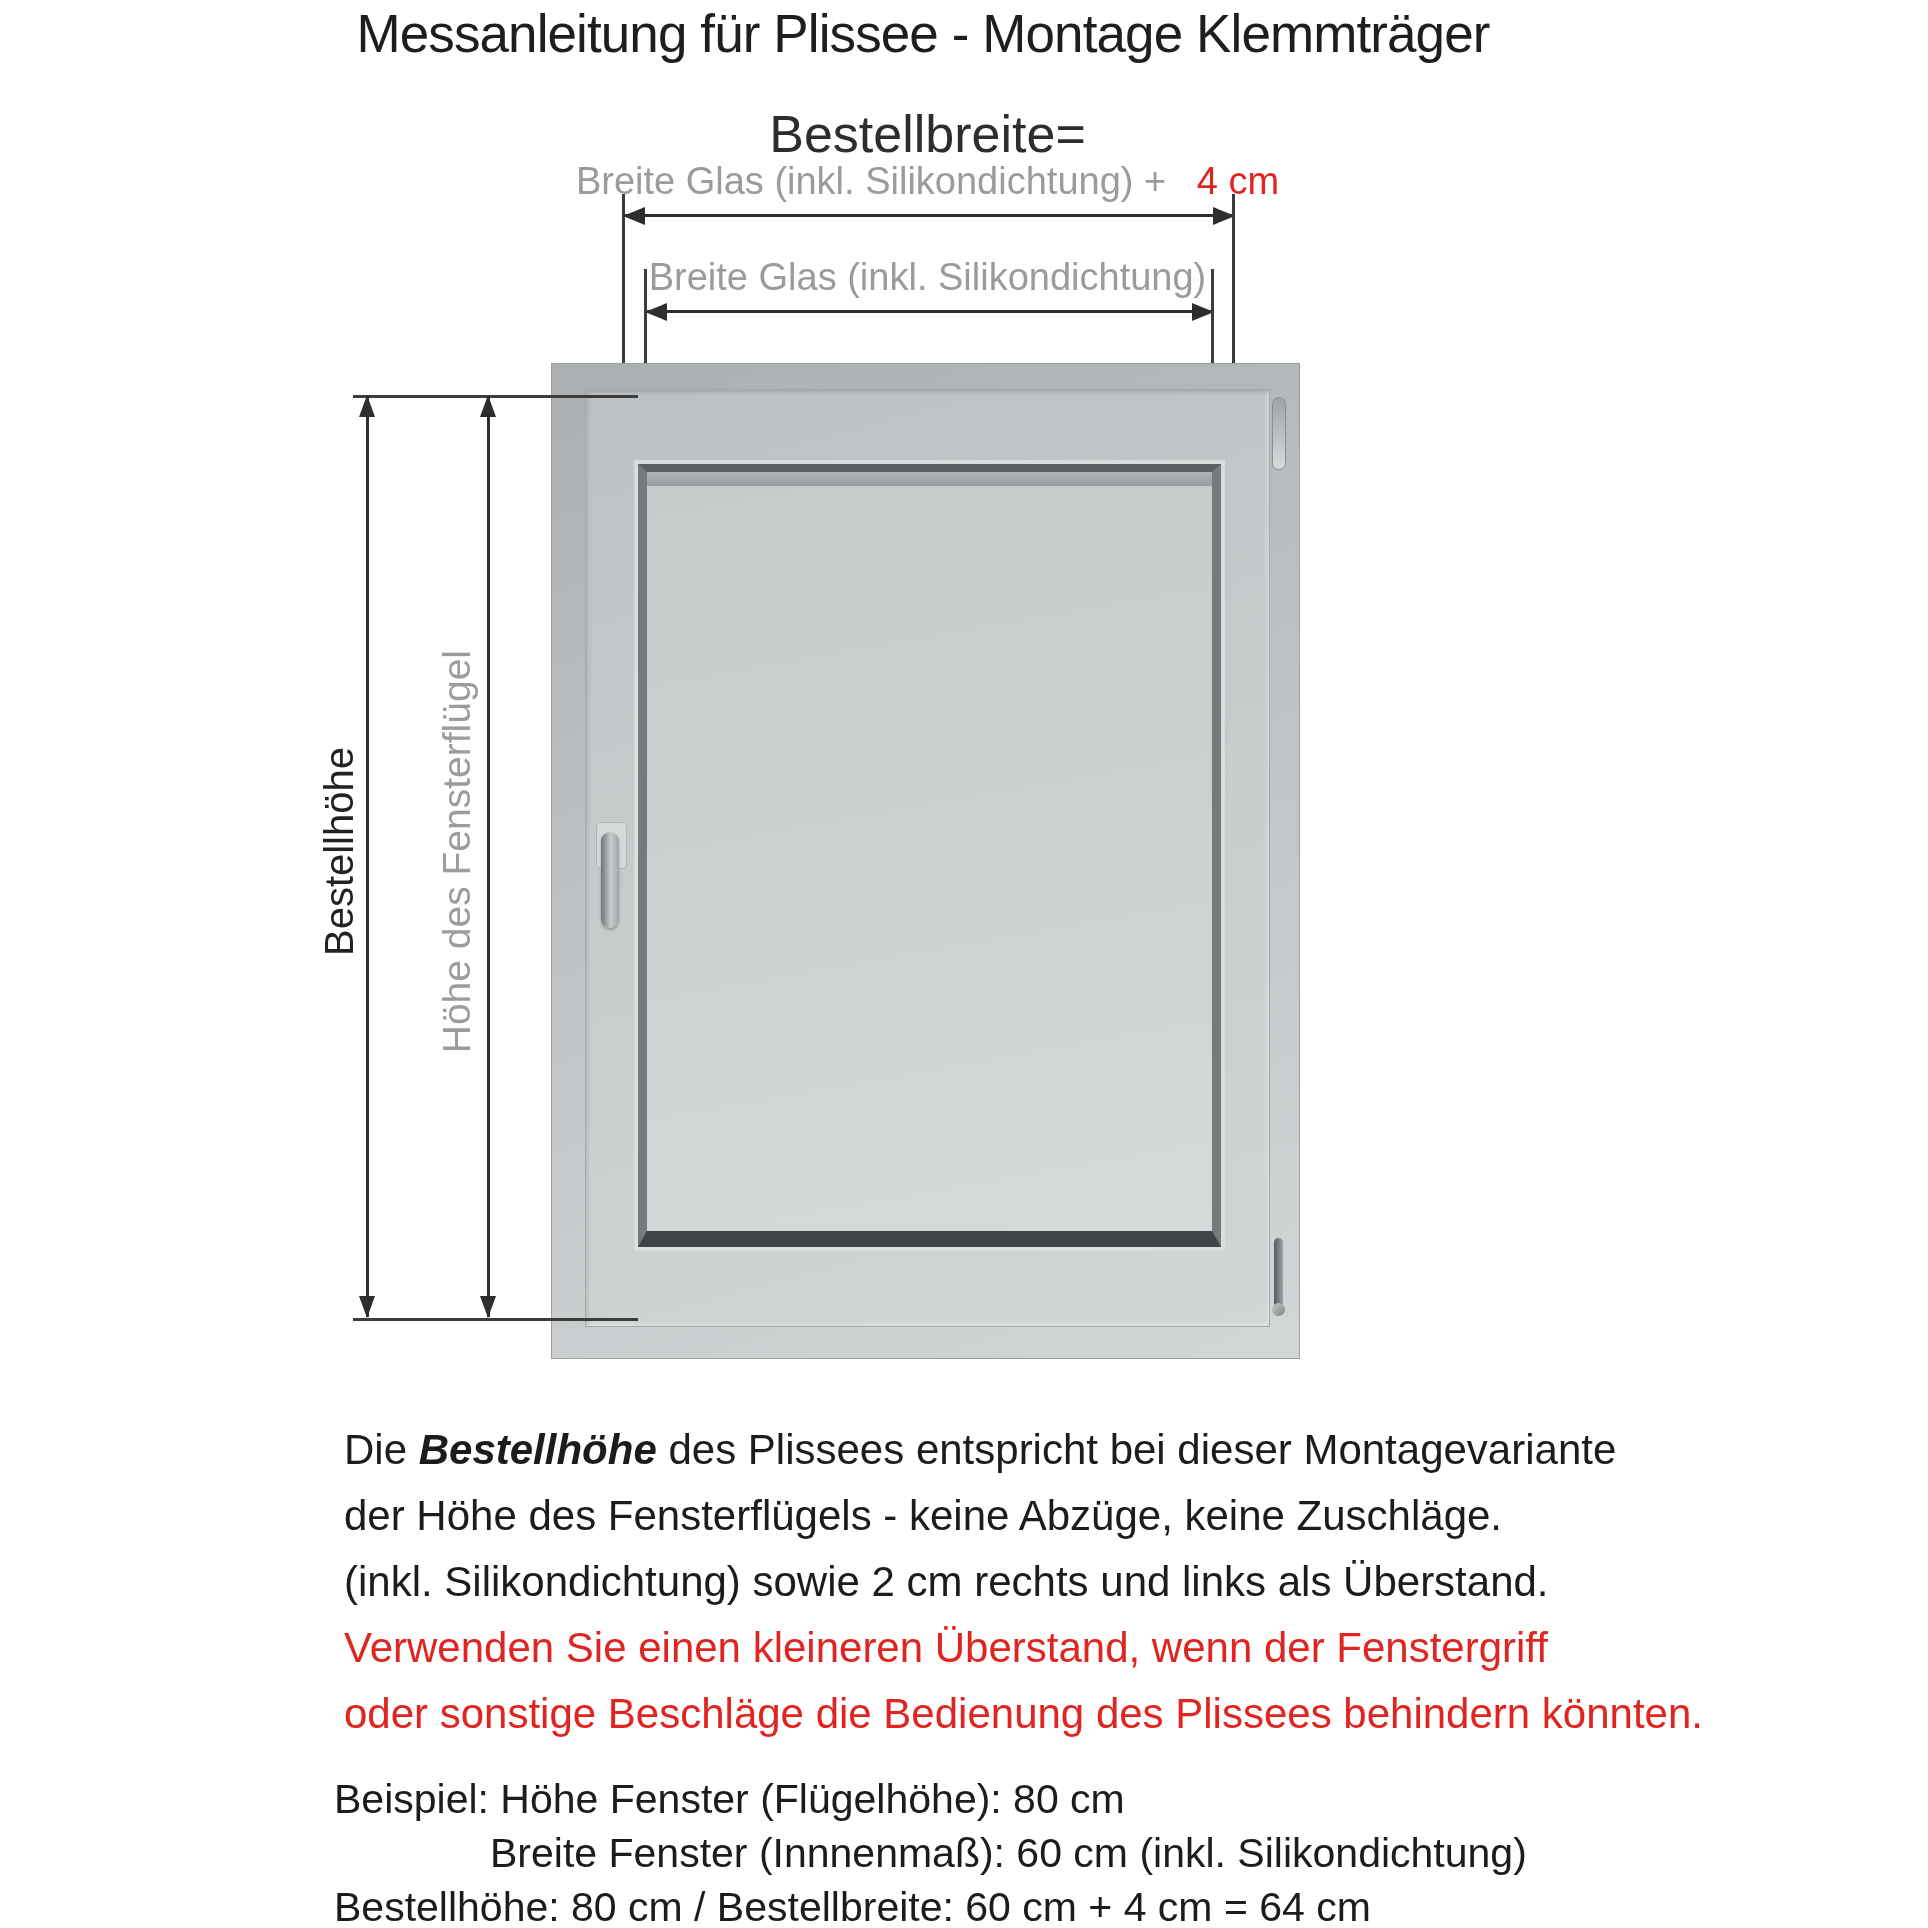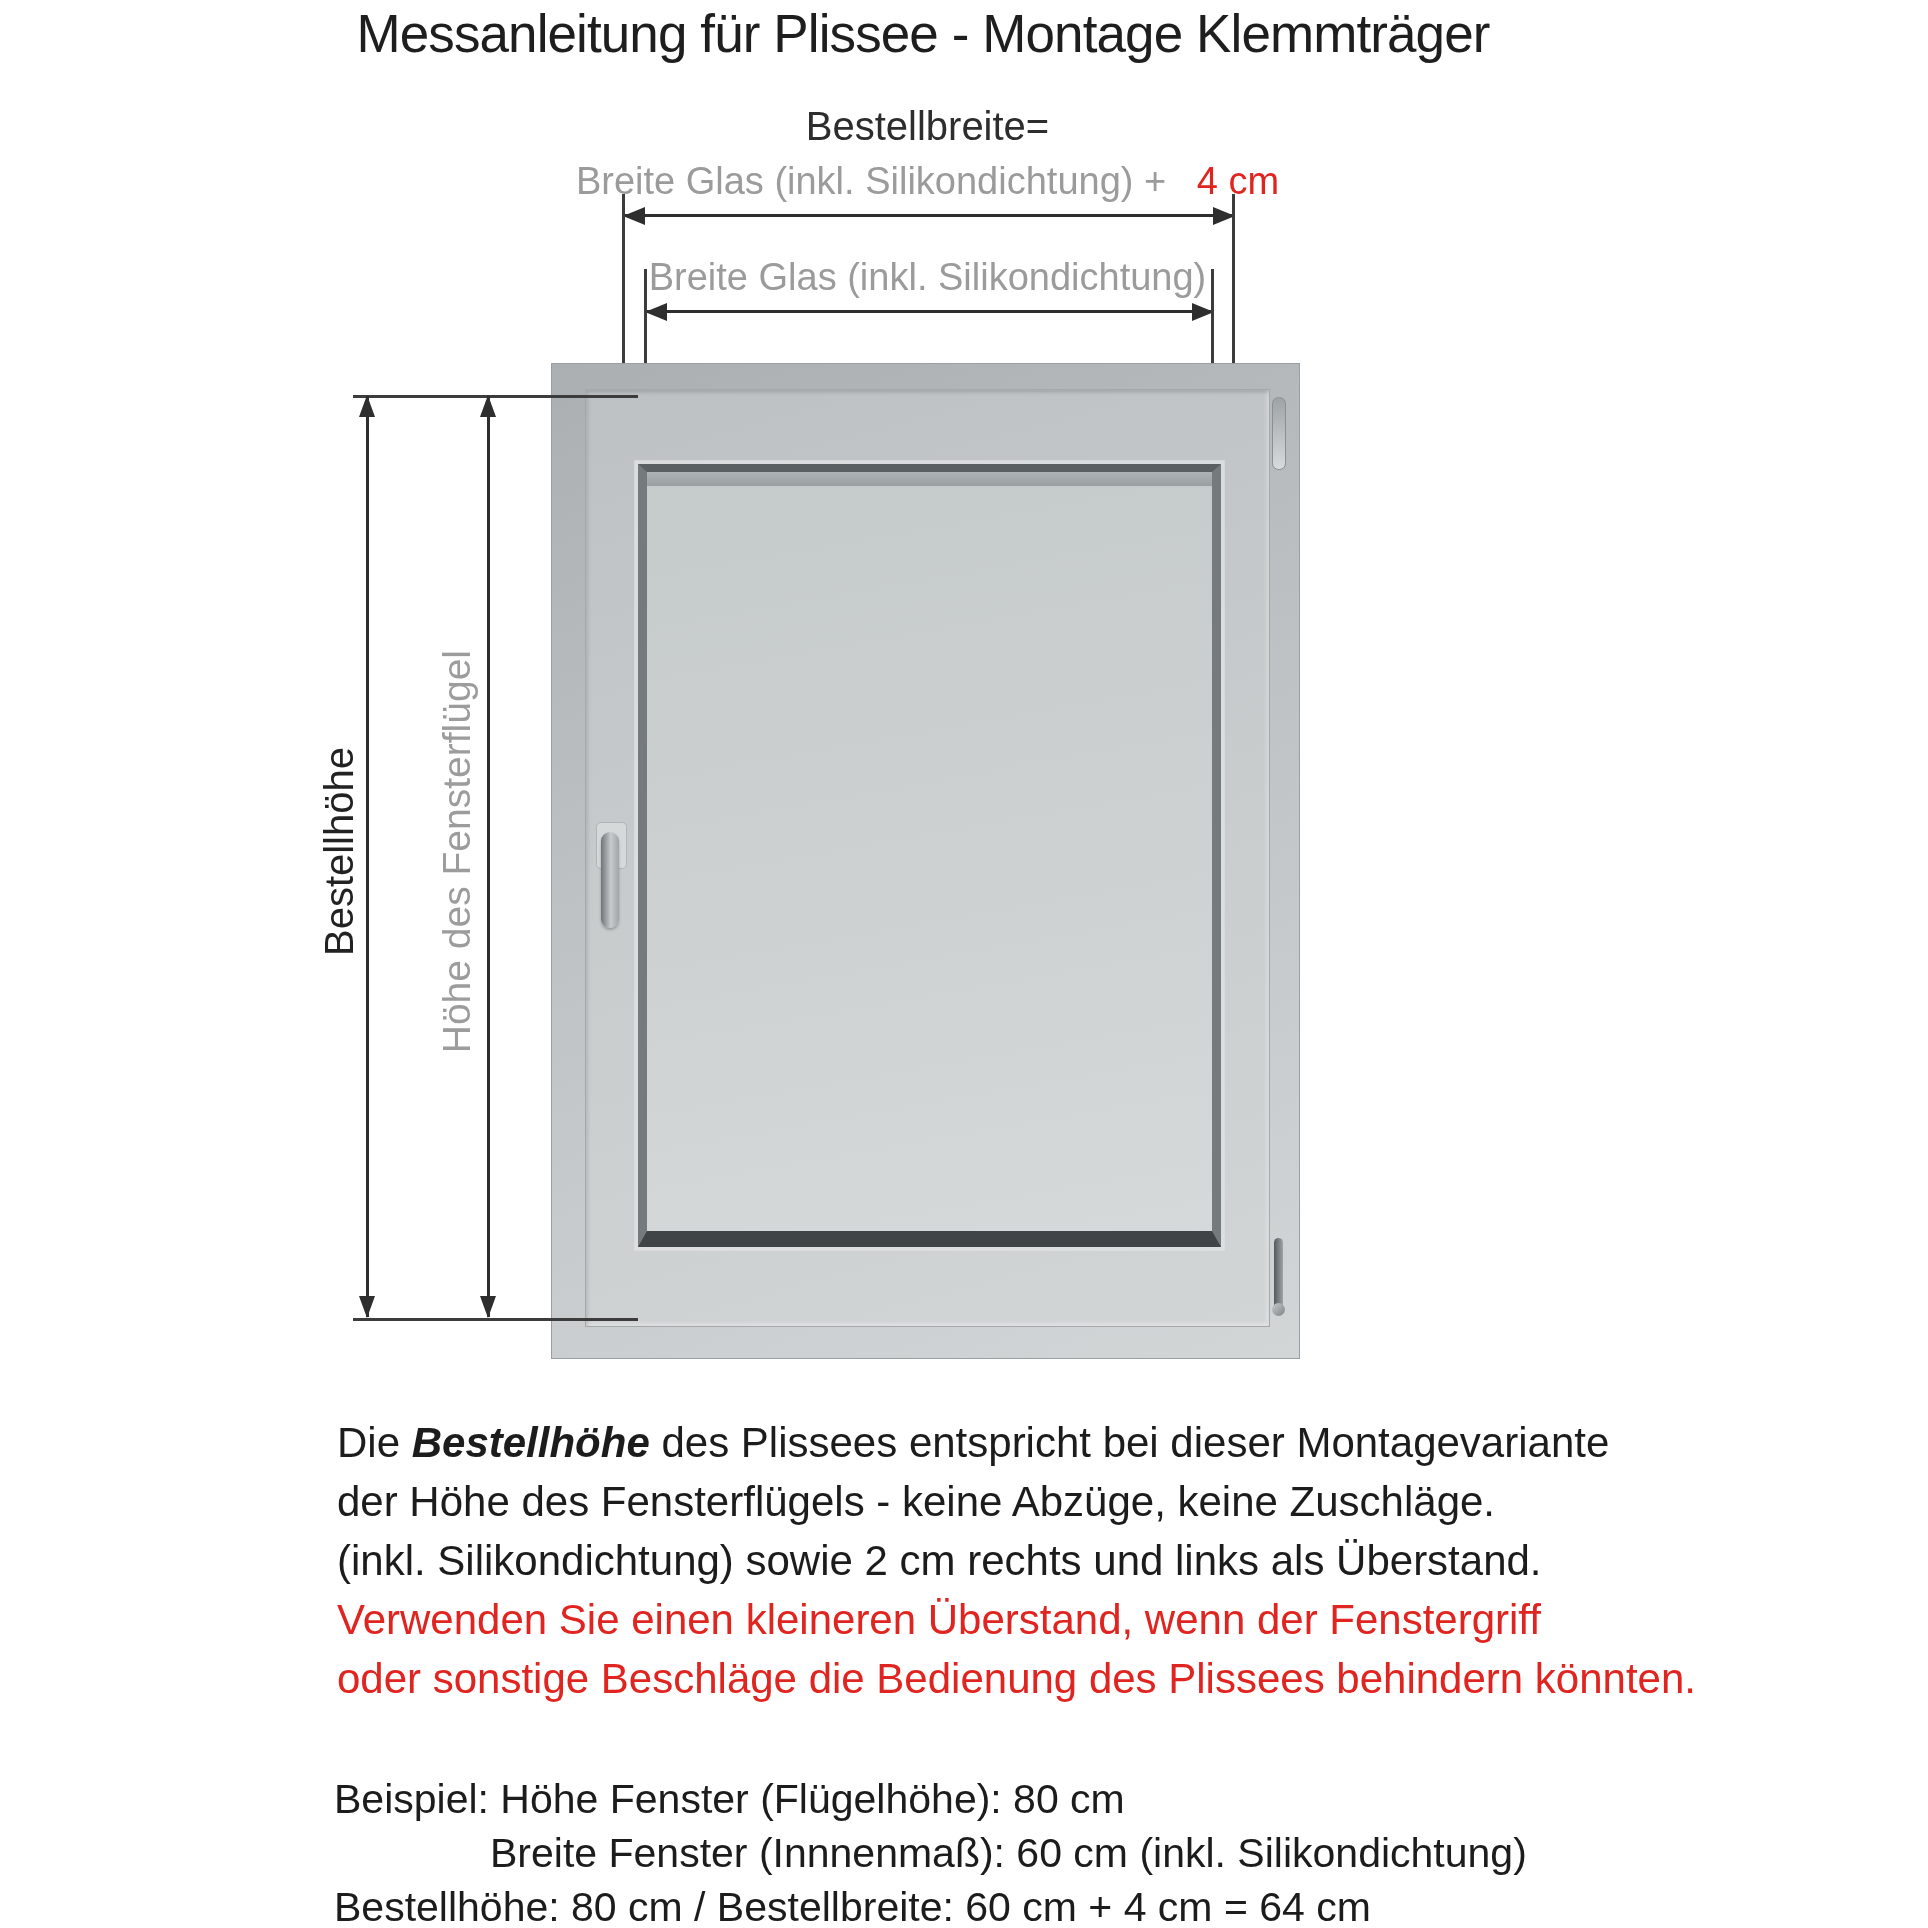--- a/index.html
+++ b/index.html
@@ -8,21 +8,21 @@
     font-family:"Liberation Sans", sans-serif;color:#1c1c1c;
   }
   
   .page-title{
     position:absolute;left:0;top:5.6px;width:1846px;text-align:center;
     font-size:53px;line-height:56px;color:#1e1e1e;letter-spacing:-0.9px;
   }
   .top-label{
     position:absolute;left:551px;width:753px;text-align:center;white-space:nowrap;
   }
-  .lbl-order-width{top:104px;font-size:40px;color:#2d2d2d;}
+  .lbl-order-width{top:104px;font-size:52px;color:#2d2d2d;}
   .lbl-gray{font-size:38px;color:#9b9b9b;}
   .lbl-outer{top:160px;}
   .lbl-inner{top:256px;}
   .red-txt{color:#e02420;margin-left:20px;}
   
   .harrow{position:absolute;height:2.8px;background:#2e2e2e;}
   .harrow::before{content:"";position:absolute;left:-0.9px;top:-7.5px;width:0;height:0;
     border-top:9.4px solid transparent;border-bottom:9.4px solid transparent;border-right:22.6px solid #2e2e2e;}
   .harrow::after{content:"";position:absolute;right:-0.9px;top:-7.5px;width:0;height:0;
     border-top:9.4px solid transparent;border-bottom:9.4px solid transparent;border-left:22.6px solid #2e2e2e;}
@@ -82,21 +82,21 @@
   .hinge-bottom-rod{
     position:absolute;left:1274px;top:1238px;width:9.4px;height:71px;border-radius:4.7px;
     background:linear-gradient(90deg,#54595c,#9ea3a5);
   }
   .hinge-bottom-knob{
     position:absolute;left:1272px;top:1303px;width:13px;height:13px;border-radius:50%;
     background:linear-gradient(135deg,#c7cbcc,#7e8385);
   }
   
   .body-text{position:absolute;left:334px;top:1412px;font-size:42px;line-height:56px;color:#1c1c1c;}
-  .body-text p{margin:3px;white-space:nowrap;}
+  .body-text p{margin:10px;white-space:nowrap;}
   .body-text p.red{color:#e02420;}
   .body-text .em{font-weight:bold;font-style:italic;}
   .example-text{position:absolute;left:334px;top:1772px;font-size:41px;line-height:54px;color:#1c1c1c;}
   .example-text p{margin:0;white-space:nowrap;}
   .example-text p.indent{padding-left:156px;}
 </style>
 </head>
 <body>
 
 <div id="canvas">

